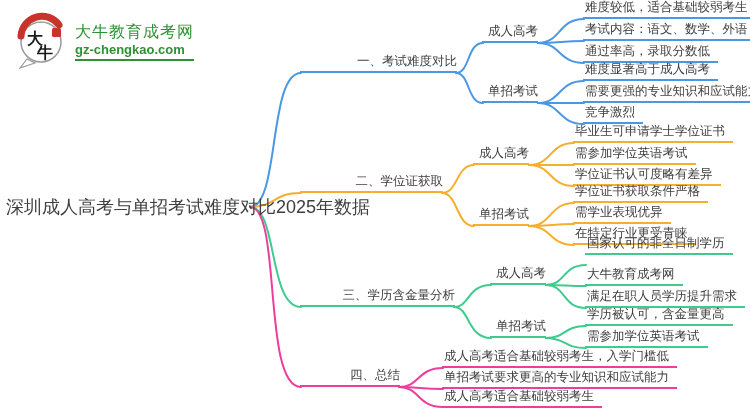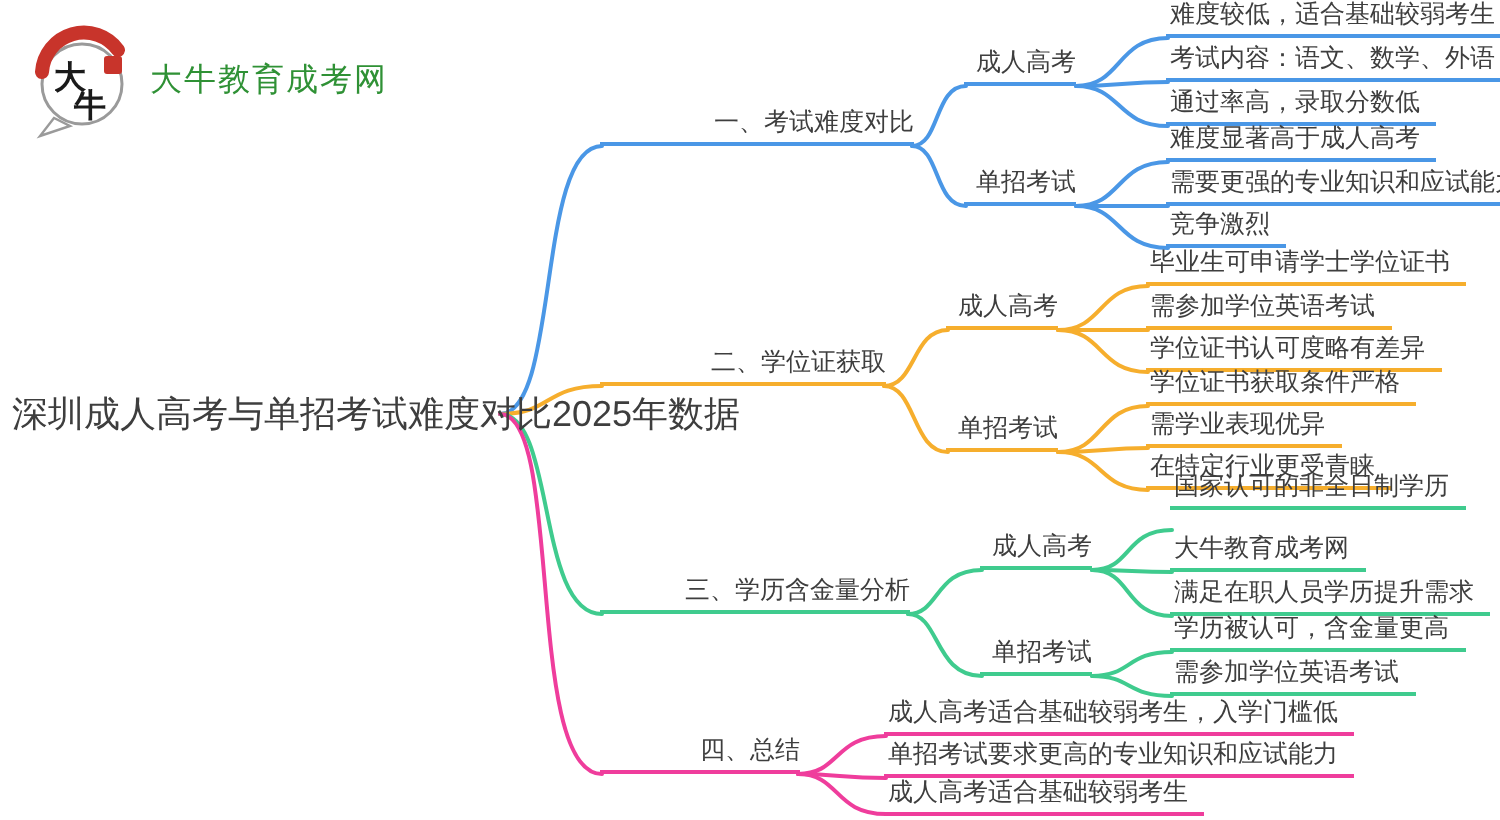--- a/index.html
+++ b/index.html
@@ -79,20 +79,21 @@
   <svg width="54" height="58" viewBox="0 0 54 58">
     <path d="M13,47 L6,56 L21,51 Z" fill="#fff" stroke="#9a9a9a" stroke-width="1.2"></path>
     <circle cx="27" cy="30" r="20" fill="#fff" stroke="#9a9a9a" stroke-width="1.5"></circle>
     <path d="M7,24 A21,21 0 0 1 45,13" fill="none" stroke-width="7" stroke-linecap="round" stroke="#C8342B"></path>
     <rect x="38" y="16" width="9" height="9" rx="1.5" fill="#C8342B"></rect>
     <text x="21" y="32" font-size="16" font-weight="bold" fill="#1a1a1a" text-anchor="middle">大</text>
     <text x="31" y="46" font-size="16" font-weight="bold" fill="#1a1a1a" text-anchor="middle">牛</text>
   </svg>
   <div class="logo-text">
     <div class="logo-name">大牛教育成考网</div>
+    <div class="logo-domain">gz-chengkao.com</div>
   </div>
 </div>
 
 <div class="root">深圳成人高考与单招考试难度对比2025年数据</div>
 
 <div class="node center b-blue" style="left:300px;top:54px;width:157px">一、考试难度对比</div>
 <div class="node center b-blue" style="left:482px;top:24px;width:56px">成人高考</div>
 <div class="node b-blue" style="left:583px;top:0px">难度较低，适合基础较弱考生</div>
 <div class="node b-blue" style="left:583px;top:22px">考试内容：语文、数学、外语</div>
 <div class="node b-blue" style="left:583px;top:44px">通过率高，录取分数低</div>

